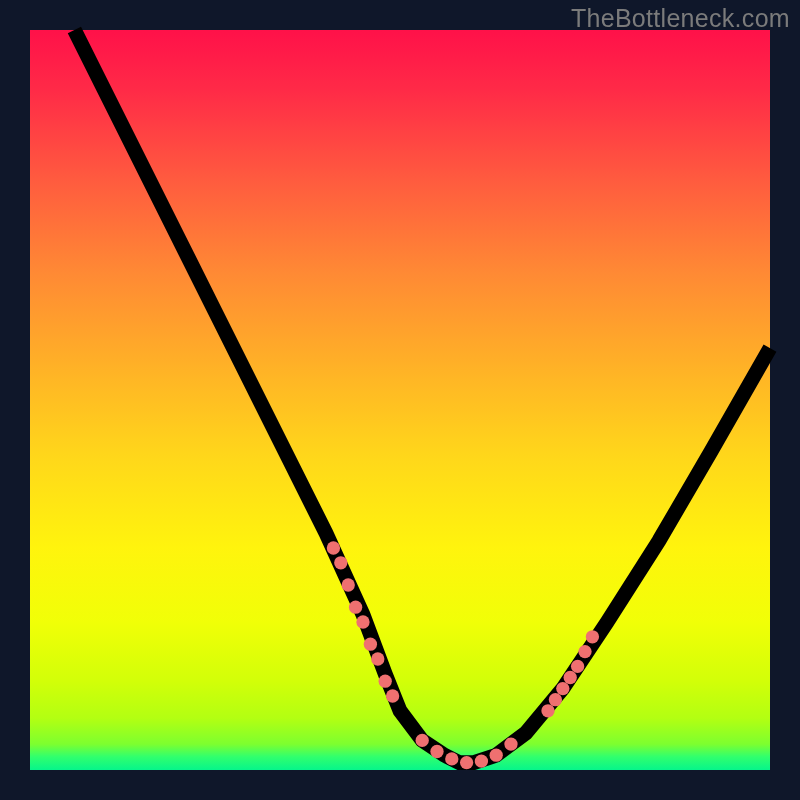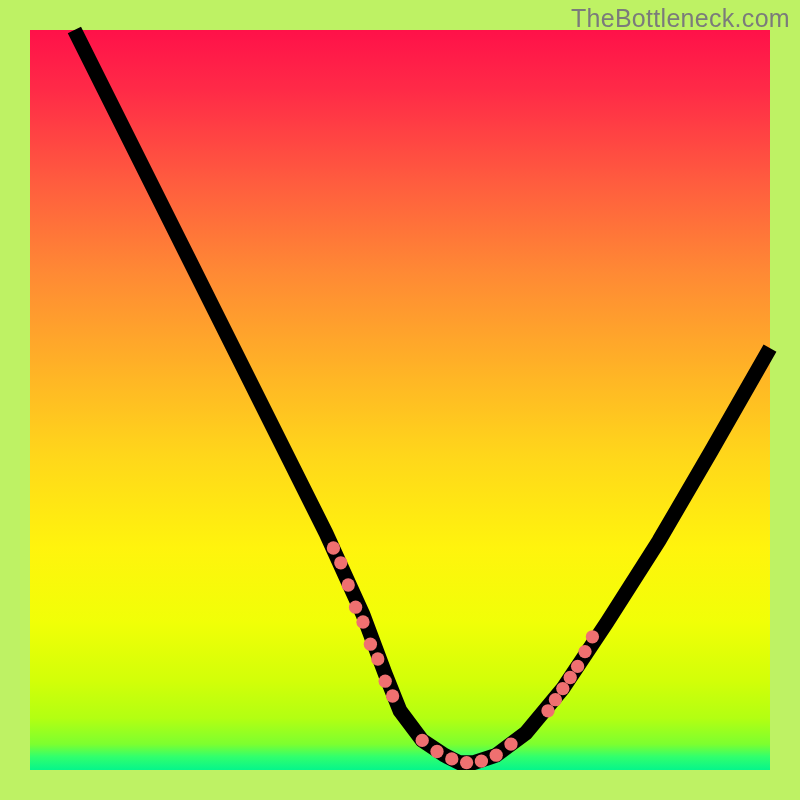--- a/index.html
+++ b/index.html
@@ -8,21 +8,21 @@
     width: 800px;
     height: 800px;
     overflow: hidden;
     background: #000;
     font-family: Arial, Helvetica, sans-serif;
   }
   .frame {
     position: relative;
     width: 800px;
     height: 800px;
-    background: #bef264;
+    background: #0f172a;
   }
   .watermark {
     position: absolute;
     top: 4px;
     right: 10px;
     color: #7b7b7b;
     font-size: 25px;
     font-weight: 500;
     letter-spacing: 0.3px;
     z-index: 3;

